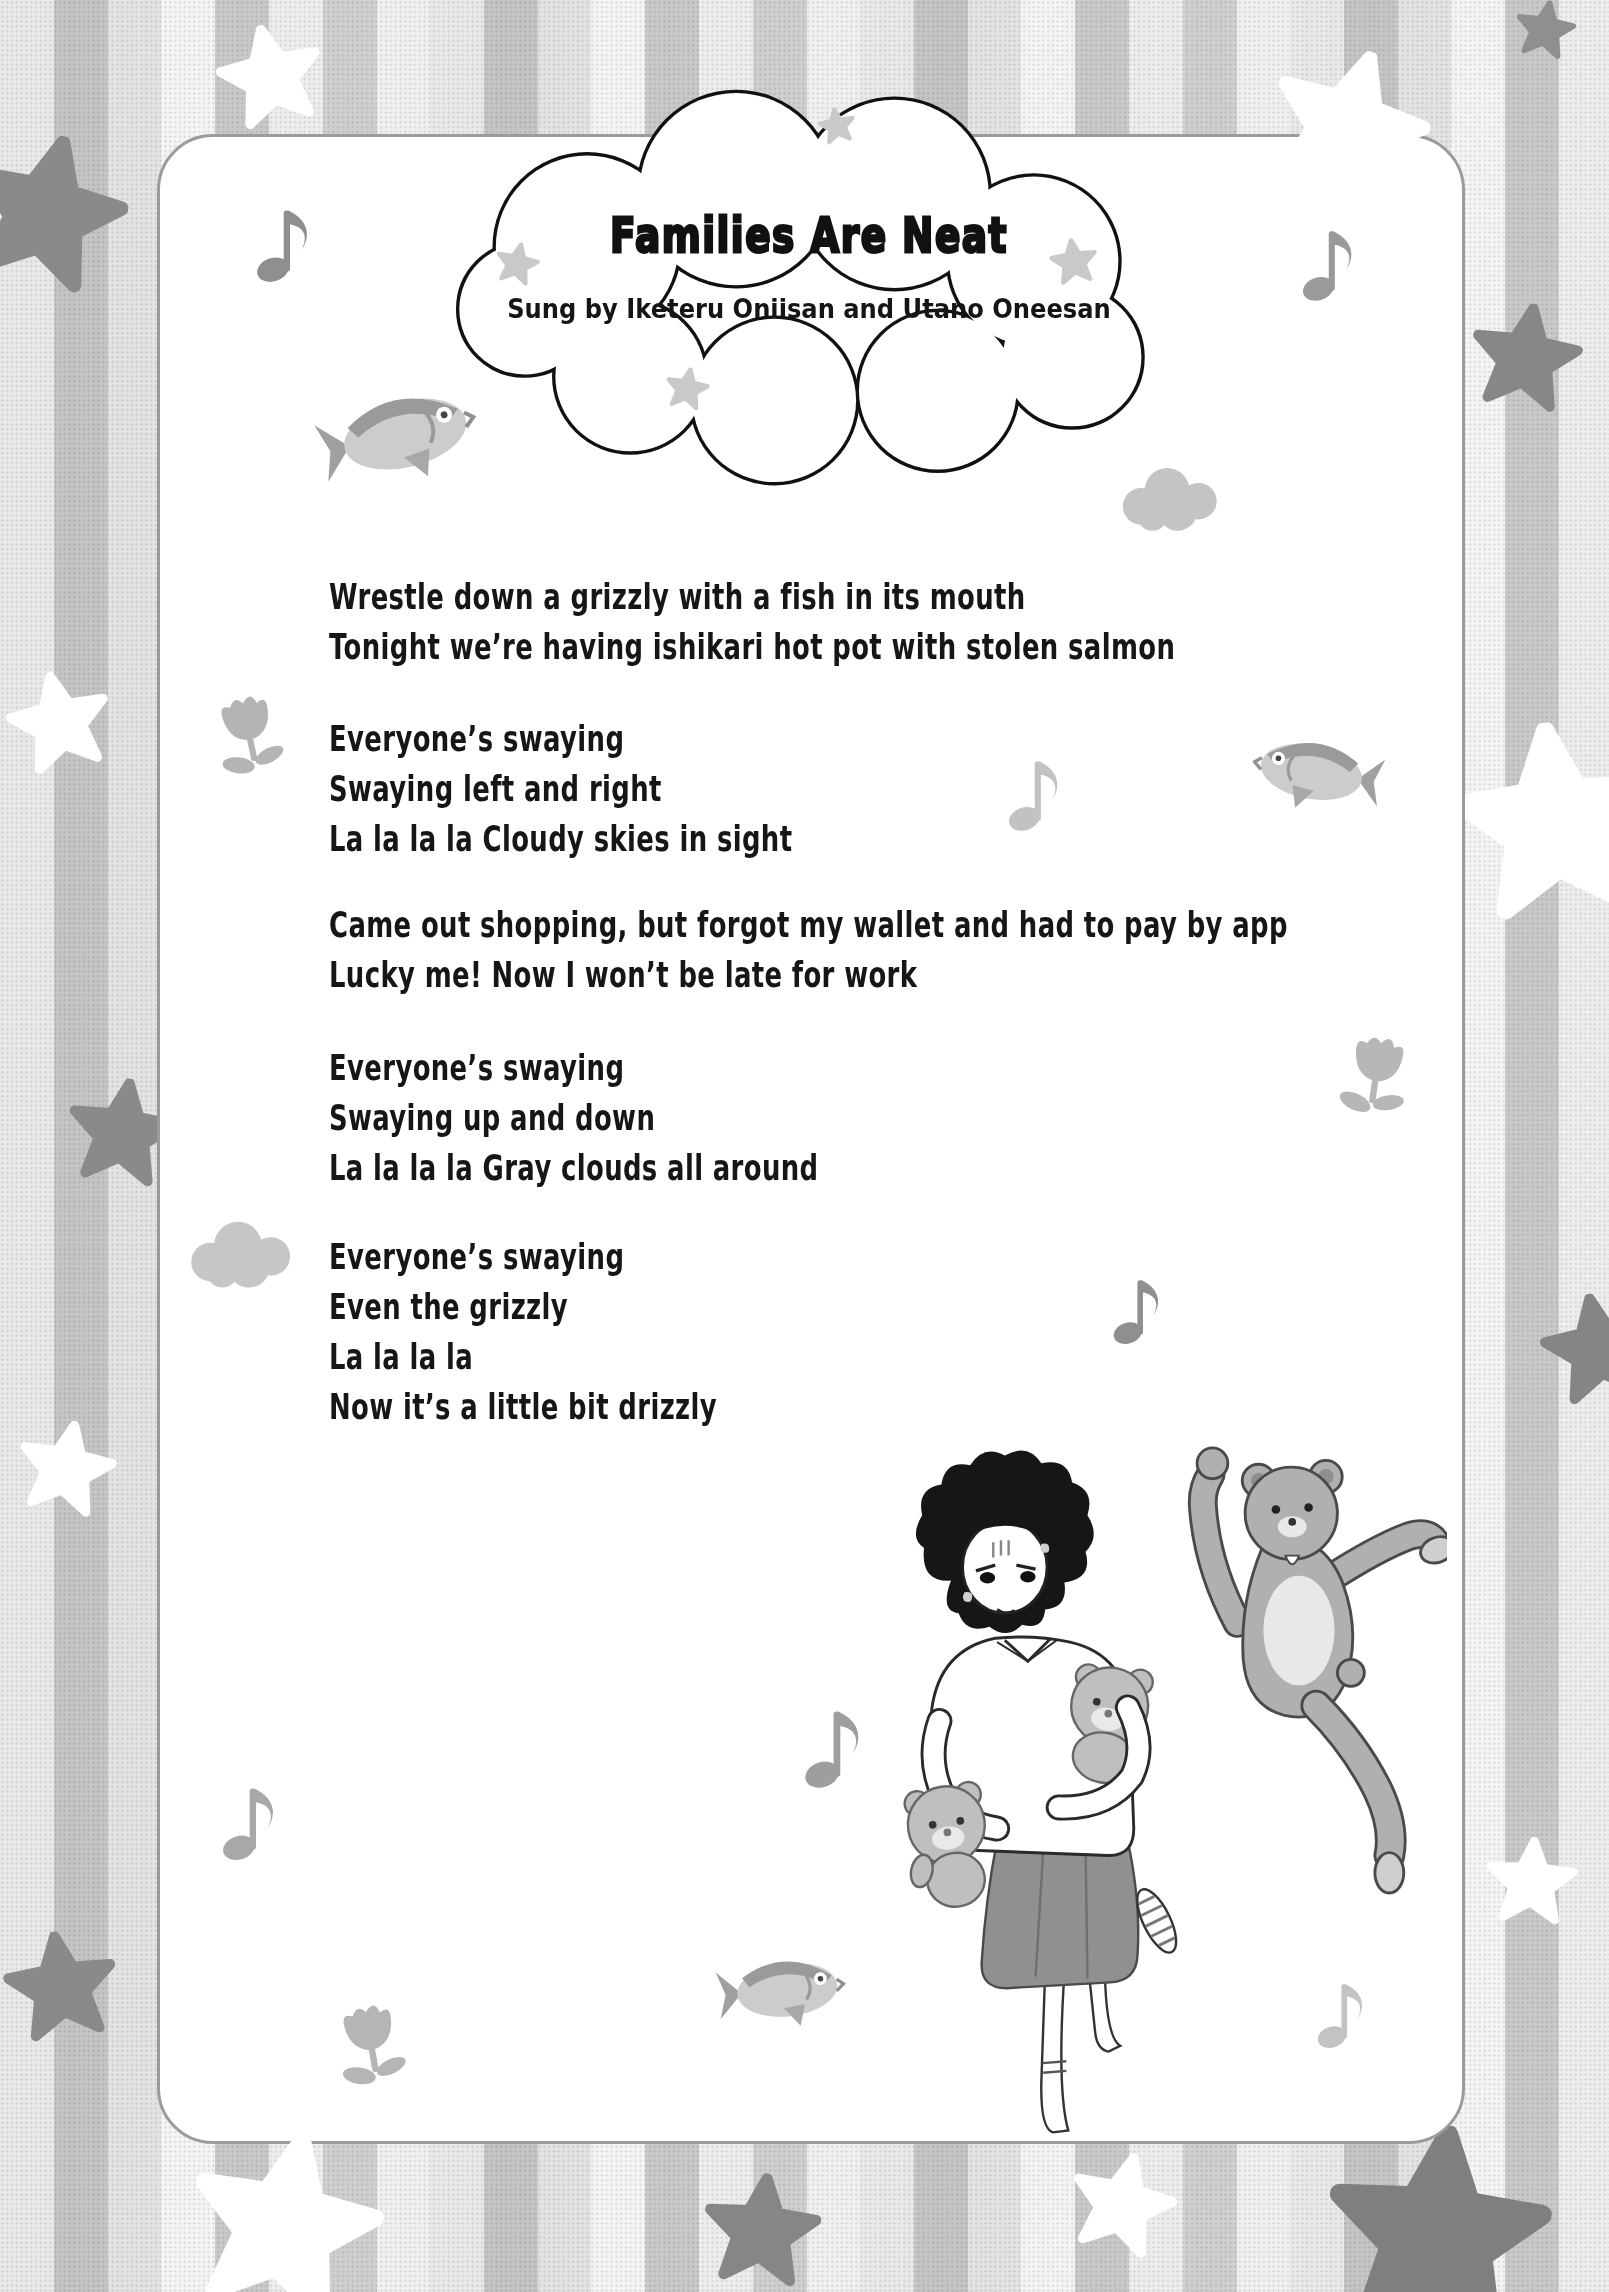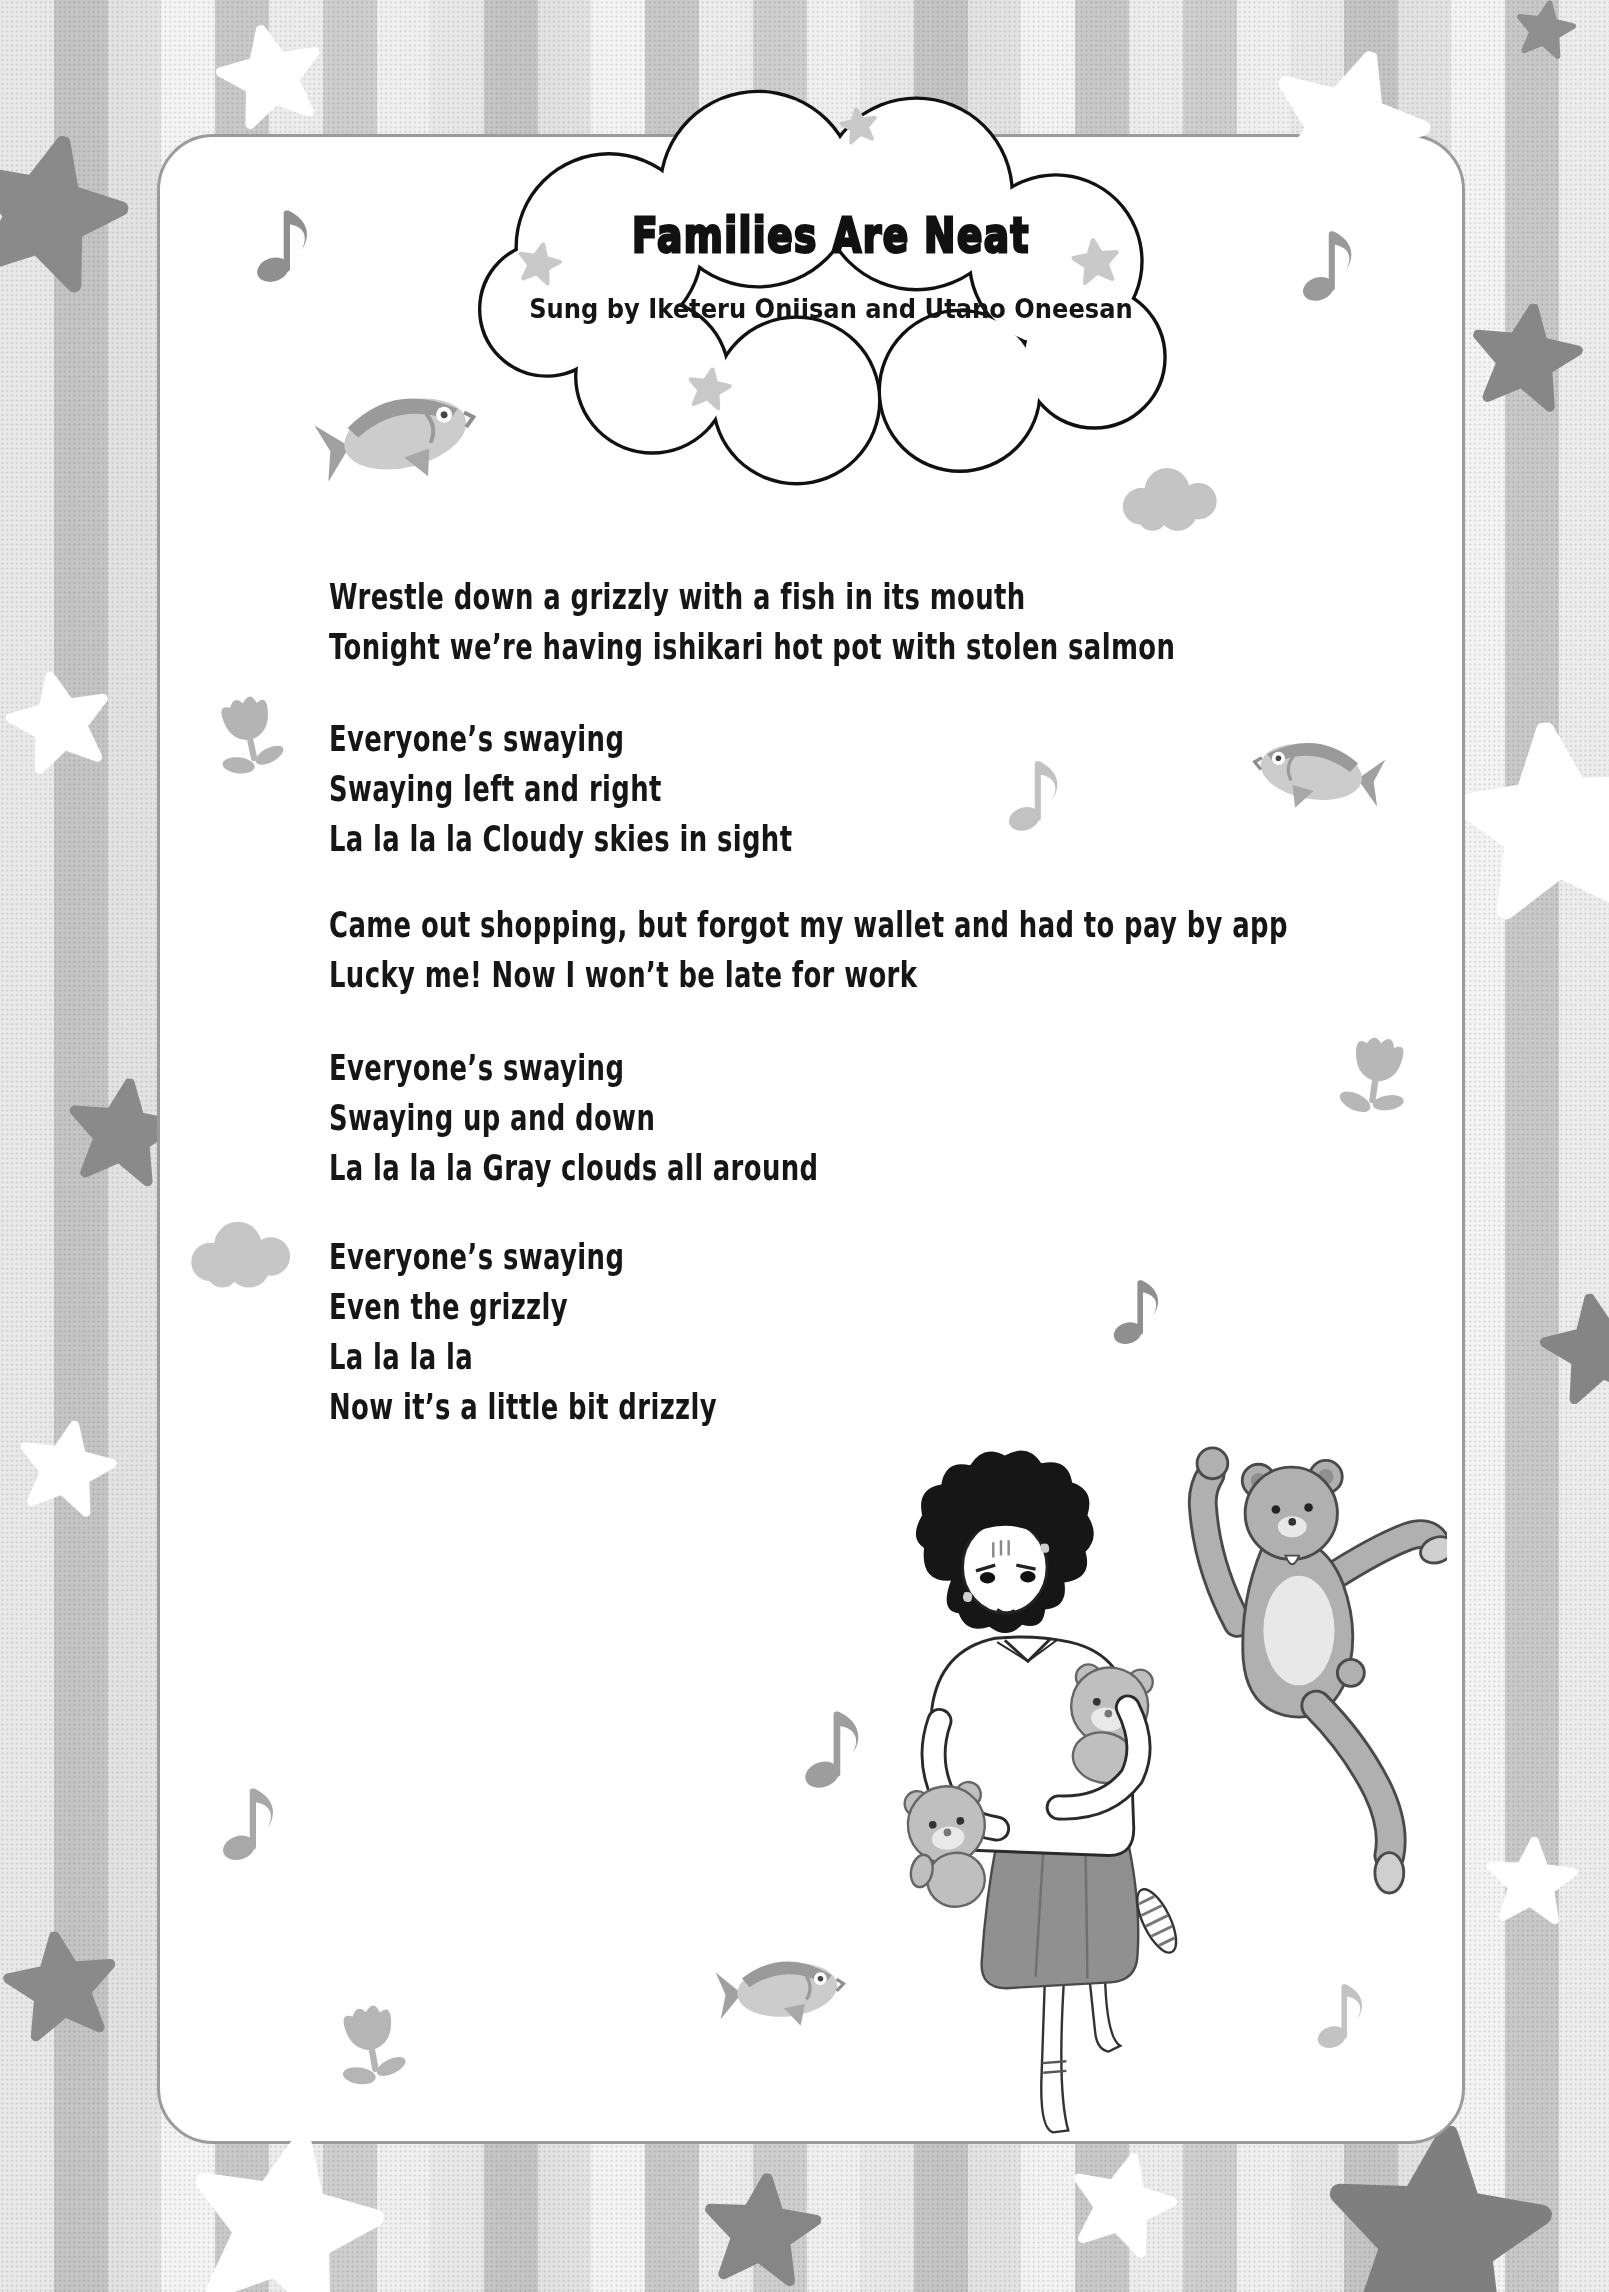--- a/index.html
+++ b/index.html
@@ -24,21 +24,21 @@
   .panel{
     position:absolute;left:157px;top:134px;width:1308px;height:2010px;
     background:#ffffff;border:3.8px solid #9b9b9b;border-radius:56px;
     box-sizing:border-box;z-index:2;
   }
   .panel-content{
     position:absolute;left:166px;top:138px;width:1452px;height:2002px;
     border-radius:52px;overflow:hidden;z-index:3;
   }
   
-  .cloud-bubble{position:absolute;left:465px;top:88px;width:732px;height:402px;z-index:5;}
+  .cloud-bubble{position:absolute;left:443px;top:88px;width:732px;height:402px;z-index:5;}
   .cloud-bubble svg.cloud-shape{position:absolute;left:0;top:0;width:100%;height:100%;}
   .cloud-title{
     position:absolute;left:0;right:0;top:119px;text-align:center;
     font-size:48px;font-weight:bold;color:#111;
     -webkit-text-stroke:2.9px #111;letter-spacing:1.9px;
     transform:scaleX(0.78);transform-origin:center;
     white-space:nowrap;
   }
   .cloud-subtitle{
     position:absolute;left:0;right:0;top:206px;text-align:center;

